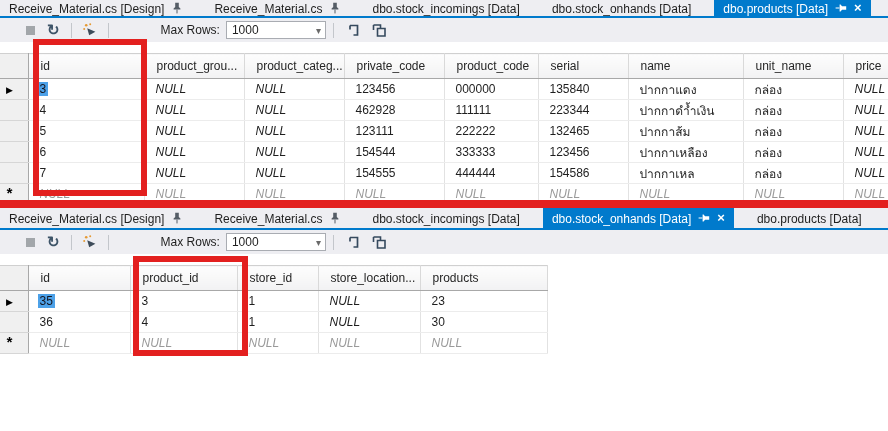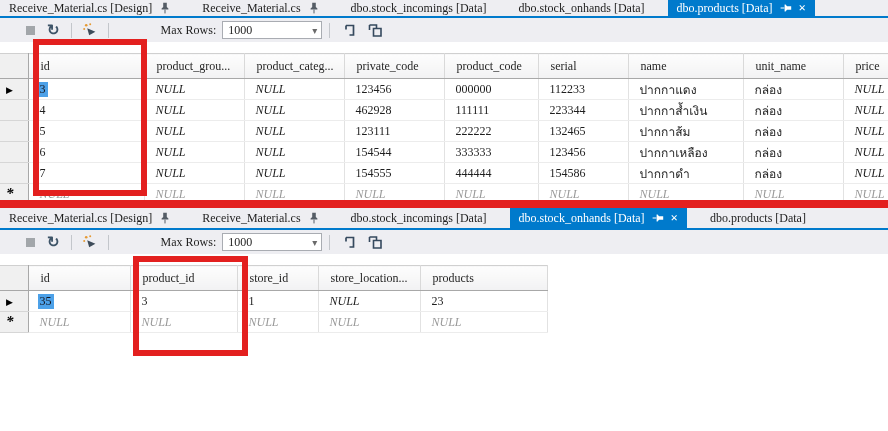--- a/index.html
+++ b/index.html
@@ -1,17 +1,17 @@
 <!DOCTYPE html>
 <html><head>
 <meta charset="utf-8">
 <style>
   html,body{margin:0;padding:0;background:#fff;}
   .screen{position:relative;width:888px;height:431px;background:#fff;overflow:hidden;
-          font-family:Liberation Serif, serif;font-size:12px;color:#1e1e1e;}
+          font-family:Liberation Sans, sans-serif;font-size:12px;color:#1e1e1e;}
 
   
   .panel{position:absolute;left:0;width:888px;}
   #panel-top{top:0;height:200px;}
   #panel-bottom{top:208px;height:223px;}
 
   
   .tabbar{position:relative;display:flex;align-items:flex-end;background:#eeeef2;width:888px;overflow:hidden;}
   #panel-top .tabbar{height:16px;}
   #panel-bottom .tabbar{height:20px;}
@@ -172,34 +172,34 @@
             </tr>
           </thead>
           <tbody>
             <tr>
               <td class="rh"><span class="arrow-cur">▶</span></td>
               <td class=""><span class="selbox">3</span></td>
               <td class="nullv">NULL</td>
               <td class="nullv">NULL</td>
               <td>123456</td>
               <td>000000</td>
-              <td>112233</td>
+              <td>135840</td>
               <td>ปากกาแดง</td>
               <td>กล่อง</td>
               <td class="nullv">NULL</td>
             </tr>
             <tr>
               <td class="rh"></td>
               <td class="dim">4</td>
               <td class="nullv">NULL</td>
               <td class="nullv">NULL</td>
               <td>462928</td>
               <td>111111</td>
               <td>223344</td>
-              <td>ปากกาส้ำเงิน</td>
+              <td>ปากกาดำ้ำเงิน</td>
               <td>กล่อง</td>
               <td class="nullv">NULL</td>
             </tr>
             <tr>
               <td class="rh"></td>
               <td class="dim">5</td>
               <td class="nullv">NULL</td>
               <td class="nullv">NULL</td>
               <td>123111</td>
               <td>222222</td>
@@ -221,21 +221,21 @@
               <td class="nullv">NULL</td>
             </tr>
             <tr>
               <td class="rh"></td>
               <td class="dim">7</td>
               <td class="nullv">NULL</td>
               <td class="nullv">NULL</td>
               <td>154555</td>
               <td>444444</td>
               <td>154586</td>
-              <td>ปากกาดำ</td>
+              <td>ปากกาเหล</td>
               <td>กล่อง</td>
               <td class="nullv">NULL</td>
             </tr>
             <tr class="newrow">
               <td class="rh"><span class="star">*</span></td>
               <td class="nullv">NULL</td>
               <td class="nullv">NULL</td>
               <td class="nullv">NULL</td>
               <td class="nullv">NULL</td>
               <td class="nullv">NULL</td>
@@ -353,20 +353,28 @@
           </thead>
           <tbody>
             <tr>
               <td class="rh"><span class="arrow-cur">▶</span></td>
               <td class=""><span class="selbox">35</span></td>
               <td>3</td>
               <td>1</td>
               <td class="nullv">NULL</td>
               <td>23</td>
             </tr>
+            <tr>
+              <td class="rh"></td>
+              <td class="dim">36</td>
+              <td>4</td>
+              <td>1</td>
+              <td class="nullv">NULL</td>
+              <td>30</td>
+            </tr>
             <tr class="newrow">
               <td class="rh"><span class="star">*</span></td>
               <td class="nullv">NULL</td>
               <td class="nullv">NULL</td>
               <td class="nullv">NULL</td>
               <td class="nullv">NULL</td>
               <td class="nullv">NULL</td>
             </tr>
           </tbody>
         </table>

